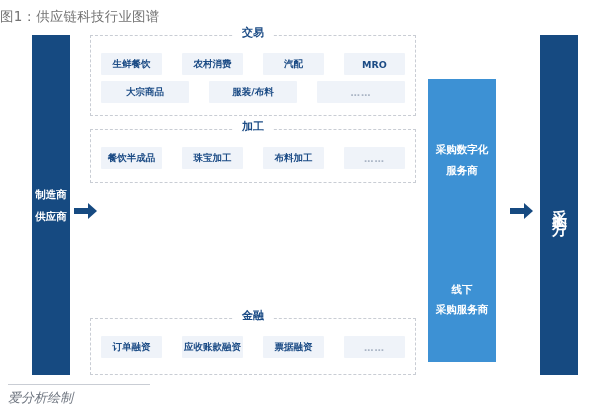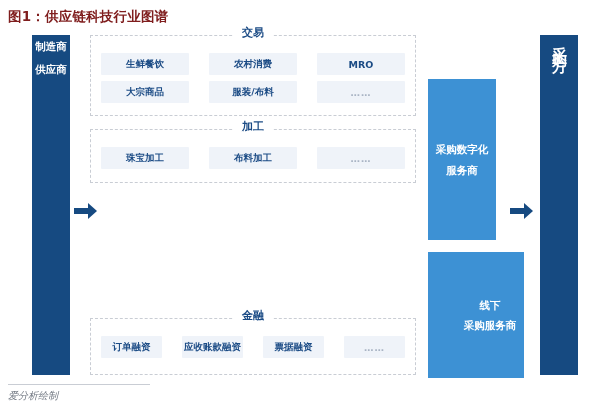--- a/index.html
+++ b/index.html
@@ -11,25 +11,25 @@
     width: 600px;
     height: 410px;
     position: relative;
     font-family: "DejaVu Sans", "Liberation Sans", sans-serif;
     overflow: hidden;
   }
 
   
   #figure-title {
     position: absolute;
-    left: 8px;
+    left: 0;
     top: 8px;
     font-size: 13.5px;
-    font-weight: bold;
-    color: #7f1d1d;
+    font-weight: normal;
+    color: #737373;
     letter-spacing: 0.2px;
     white-space: nowrap;
   }
 
   
   #diagram {
     position: absolute;
     left: 0;
     top: 30px;
     width: 600px;
@@ -37,21 +37,21 @@
   }
 
   
   .end-column {
     position: absolute;
     background: #164a81;
     color: #ffffff;
     display: flex;
     flex-direction: column;
     align-items: center;
-    justify-content: flex-start;
+    justify-content: center;
   }
   #col-supplier {
     left: 32px;
     top: 5px;
     width: 38px;
     height: 340px;
   }
   #col-supplier .end-line {
     font-size: 10.5px;
     font-weight: bold;
@@ -98,21 +98,21 @@
     margin-top: 44px;
   }
   .mid-column .mid-line {
     font-size: 10.5px;
     font-weight: bold;
     line-height: 1;
     margin: 5px 0;
     white-space: nowrap;
   }
   #col-digital-service { top: 5px;   height: 161px; }
-  #col-offline-service { top: 178px; height: 126px; padding-left: 28px; }
+  #col-offline-service { top: 162px; height: 126px; }
 
   
   .group {
     position: absolute;
     left: 90px;
     width: 326px;
     border: 1px dashed #c9cdd4;
     box-sizing: border-box;
     background: #ffffff;
   }
@@ -171,21 +171,21 @@
     left: 8px;
     top: 384px;
     width: 142px;
     height: 0;
     border-top: 1px solid #c9cdd4;
   }
   #footer-credit {
     position: absolute;
     left: 8px;
     top: 389px;
-    font-size: 10px;
+    font-size: 13px;
     font-style: italic;
     color: #6f7680;
     white-space: nowrap;
   }
 </style>
 </head>
 <body>
 
 <div id="figure-title">图1：供应链科技行业图谱</div>
 
@@ -201,34 +201,36 @@
       <path d="M0 6 H14 V1 L23 9 L14 17 V12 H0 Z" fill="#164a81"></path>
     </svg>
   </div>
 
   <div class="group" id="group-0">
     <div class="group-title">交易</div>
     <div class="group-body">
       <div class="chip-row">
         <div class="chip">生鲜餐饮</div>
         <div class="chip">农村消费</div>
+        <div class="chip">汽配</div>
         <div class="chip">MRO</div>
       </div>
       <div class="chip-row">
         <div class="chip">大宗商品</div>
         <div class="chip">服装/布料</div>
         <div class="chip chip-ellipsis">……</div>
       </div>
     </div>
   </div>
 
   <div class="group" id="group-1">
     <div class="group-title">加工</div>
     <div class="group-body">
       <div class="chip-row">
+        <div class="chip">餐饮半成品</div>
         <div class="chip">珠宝加工</div>
         <div class="chip">布料加工</div>
         <div class="chip chip-ellipsis">……</div>
       </div>
     </div>
   </div>
 
 
   <div class="group" id="group-3">
     <div class="group-title">金融</div>

